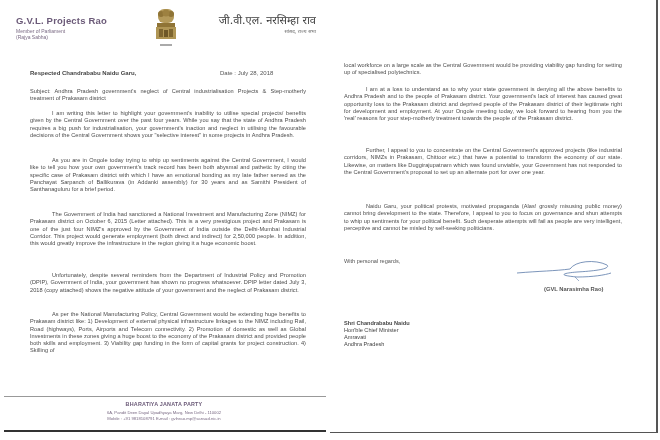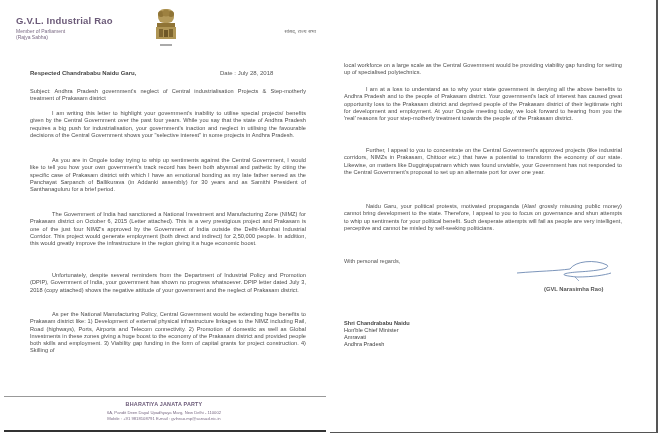--- a/index.html
+++ b/index.html
@@ -29,39 +29,40 @@
     .footer-party { position:absolute; left:0; width:328px; top:401px; text-align:center; font-size:5.4px; font-weight:bold; color:#6b5a78; letter-spacing:0.2px; }
     .footer-addr { position:absolute; left:0; width:328px; text-align:center; font-size:4.2px; color:#7a6a84; }
     .sig-name { position:absolute; left:214px; top:286px; font-size:5.8px; font-weight:bold; color:#555; }
     .addr { position:absolute; left:14px; font-size:5.6px; line-height:7px; color:#444; }
     .regards { position:absolute; left:14px; top:258px; font-size:5.6px; color:#555; }
   </style>
 </head>
 <body>
 
 <div class="page" id="page-left">
-  <div class="lh-name">G.V.L. Industrial Rao</div>
+  <div class="lh-name">G.V.L. Projects Rao</div>
   <div class="lh-sub" style="top:28px;">Member of Parliament</div>
   <div class="lh-sub" style="top:34px;">(Rajya Sabha)</div>
 
   <div class="emblem">
     <svg width="28" height="46" viewBox="0 0 28 46">
       <rect x="6" y="2" width="16" height="14" rx="6" fill="#b49a5a"></rect>
       <circle cx="9" cy="7" r="3" fill="#8f7436"></circle>
       <circle cx="19" cy="7" r="3" fill="#8f7436"></circle>
       <circle cx="14" cy="6" r="3.5" fill="#9d8140"></circle>
       <rect x="5" y="16" width="18" height="4" fill="#8f7436"></rect>
       <rect x="4" y="20" width="20" height="12" fill="#b09655"></rect>
       <rect x="7" y="22" width="4" height="8" fill="#7d6530"></rect>
       <rect x="17" y="22" width="4" height="8" fill="#7d6530"></rect>
       <rect x="12" y="23" width="4" height="7" fill="#6e5828"></rect>
       <rect x="8" y="37" width="12" height="2" fill="#aaa"></rect>
     </svg>
   </div>
 
+  <div class="lh-hindi">जी.वी.एल. नरसिम्हा राव</div>
   <div class="lh-hindi-sub">सांसद, राज्य सभा</div>
 
   <div class="salutation">Respected Chandrababu Naidu Garu,</div>
   <div class="date">Date : July 28, 2018</div>
 
   <div class="p" style="left:30px; top:88px; width:276px;">Subject: Andhra Pradesh government's neglect of Central industrialisation Projects &amp; Step-motherly treatment of Prakasam district</div>
 
   <div class="p indent" style="left:30px; top:110px; width:276px;">I am writing this letter to highlight your government's inability to utilise special projects/ benefits given by the Central Government over the past four years. While you say that the state of Andhra Pradesh requires a big push for industrialisation, your government's inaction and neglect in utilising the favourable decisions of the Central Government shows your "selective interest" in some projects in Andhra Pradesh.</div>
   <div class="p indent" style="left:30px; top:157px; width:276px;">As you are in Ongole today trying to whip up sentiments against the Central Government, I would like to tell you how your own government's track record has been both abysmal and pathetic by citing the specific case of Prakasam district with which I have an emotional bonding as my late father served as the Panchayat Sarpanch of Ballikurava (in Addanki assembly) for 30 years and as Samithi President of Santhanaguluru for a brief period.</div>
   <div class="p indent" style="left:30px; top:211px; width:276px;">The Government of India had sanctioned a National Investment and Manufacturing Zone (NIMZ) for Prakasam district on October 6, 2015 (Letter attached). This is a very prestigious project and Prakasam is one of the just four NIMZ's approved by the Government of India outside the Delhi-Mumbai Industrial Corridor. This project would generate employment (both direct and indirect) for 2,50,000 people. In addition, this would greatly improve the infrastructure in the region giving it a huge economic boost.</div>

